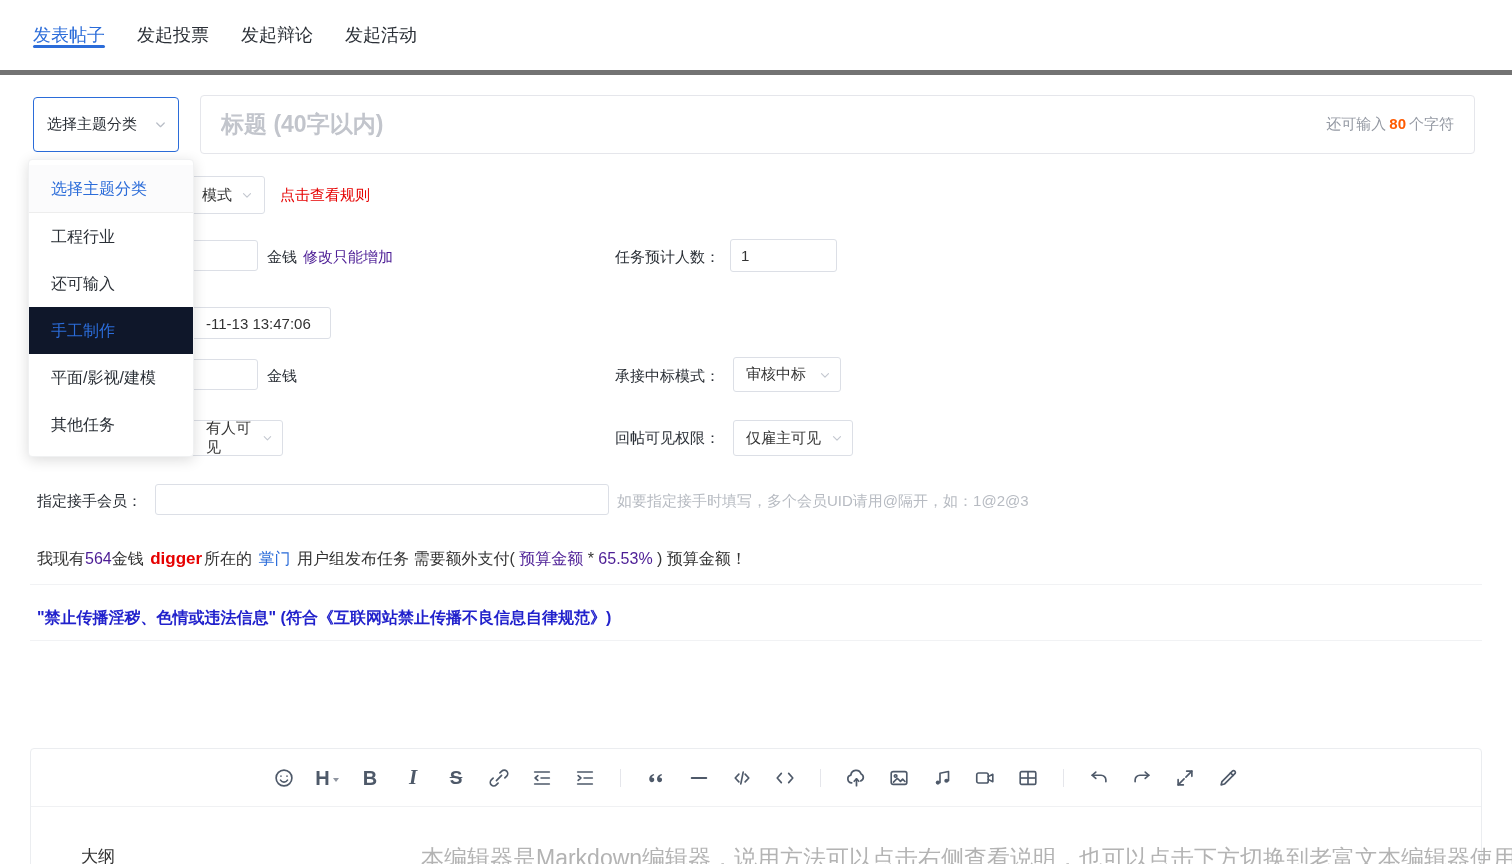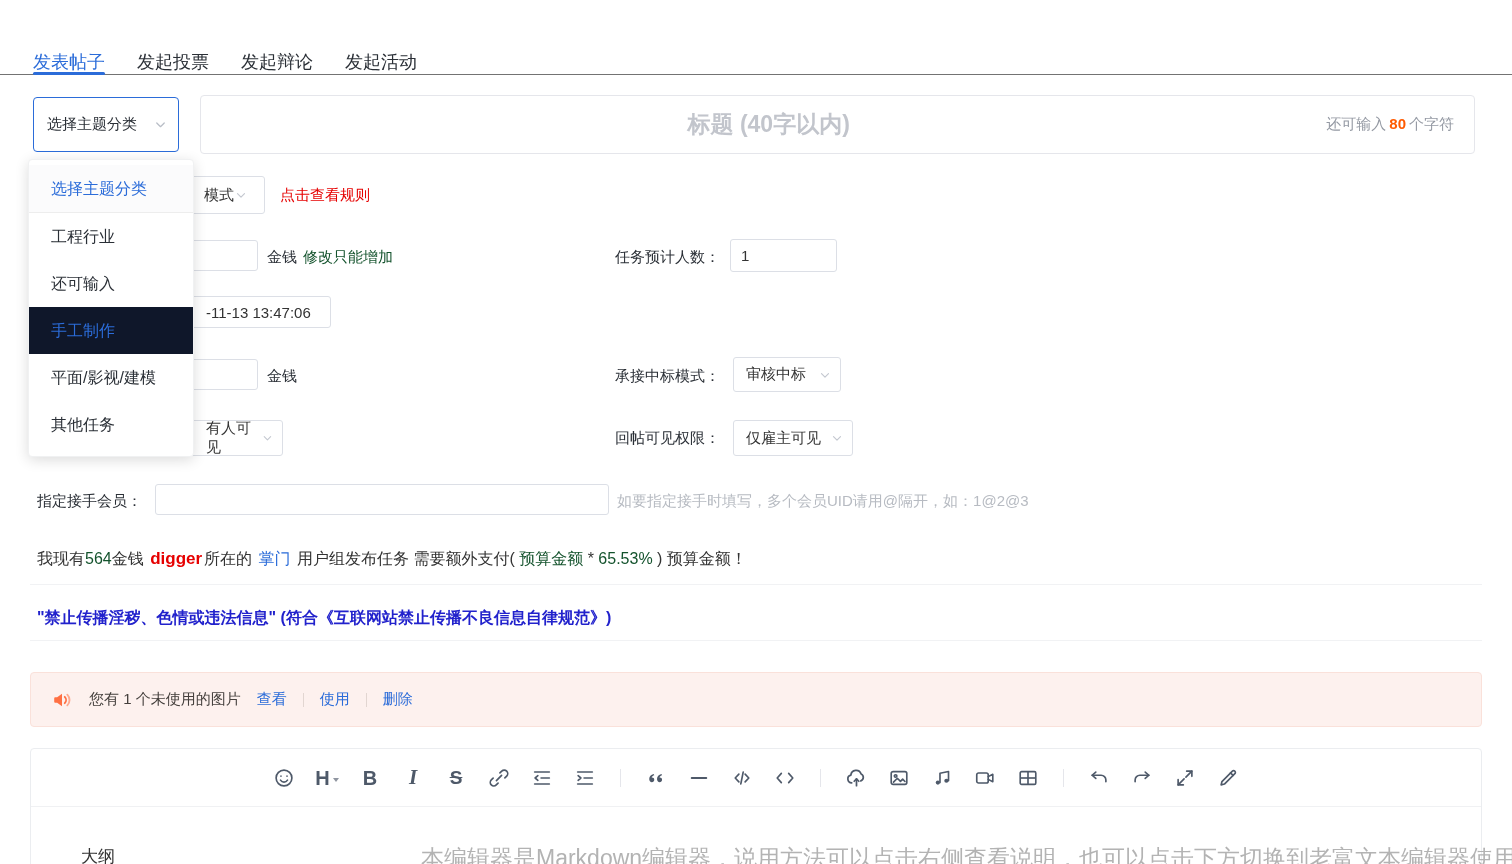--- a/index.html
+++ b/index.html
@@ -1,64 +1,64 @@
 <!DOCTYPE html>
 <html><head>
 <meta charset="utf-8">
 <style>
   html,body{margin:0;padding:0;background:#fff;}
   .page{position:relative;width:1512px;height:864px;background:#fff;overflow:hidden;
         font-family:"Liberation Sans","DejaVu Sans",sans-serif;color:#333;}
 
   
-  .tabs-bar{position:absolute;left:0;top:0;width:100%;height:75px;border-bottom:1px solid #737373;
-            display:flex;align-items:flex-end;gap:32px;padding-left:33px;box-sizing:border-box;}
+  .tabs-bar{position:absolute;left:0;top:0;width:100%;height:75px;border-bottom:5px solid #737373;
+            display:flex;align-items:center;gap:32px;padding-left:33px;box-sizing:border-box;}
   .tab{position:relative;display:flex;align-items:center;font-size:18px;color:#2a2f36;cursor:pointer;white-space:nowrap;}
   .tab.active{color:#2b6cd9;}
   .tab.active::after{content:"";position:absolute;left:0;right:0;bottom:-1px;height:3px;background:#2b6cd9;border-radius:2px;}
 
   
   .cat-select{position:absolute;left:33px;top:97px;width:146px;height:55px;border:1px solid #2b6cd9;border-radius:4px;
               background:#fff;display:flex;align-items:center;justify-content:space-between;
               padding:0 10px 0 13px;box-sizing:border-box;font-size:15px;color:#2a2f36;cursor:pointer;}
 
   
   .title-box{position:absolute;left:200px;top:95px;width:1275px;height:59px;border:1px solid #e5e6eb;border-radius:4px;
              display:flex;align-items:center;box-sizing:border-box;}
   .title-input{flex:1;border:none;outline:none;background:transparent;font-family:inherit;
-               font-size:23px;font-weight:700;color:#14532d;padding:0 10px 0 20px;min-width:0;text-align:center;}
+               font-size:23px;font-weight:700;color:#14532d;padding:0 10px 0 20px;min-width:0;}
   .title-input::placeholder{color:#c2c5cc;}
   .counter{padding-right:20px;font-size:15px;color:#9499a3;white-space:nowrap;}
   .counter .num{color:#ff5a00;font-weight:700;margin:0 3px;}
 
   
   .cat-dropdown{position:absolute;left:28px;top:159px;width:166px;background:#fff;border:1px solid #f0f1f2;
                 border-radius:4px;box-shadow:0 3px 14px rgba(0,0,0,.14);padding:5px 0 8px;z-index:30;box-sizing:border-box;}
   .dd-item{height:47px;line-height:47px;padding-left:22px;font-size:16px;color:#2a2f36;cursor:pointer;}
   .dd-item.selected{color:#2b6cd9;background:#fbfbfc;border-bottom:1px solid #ededed;}
   .dd-item.hover{color:#2b6cd9;background:#0f172a;}
 
   
   .ctl{position:absolute;box-sizing:border-box;border:1px solid #dcdfe6;border-radius:3px;background:#fff;
        font-size:15px;color:#333;}
   input.ctl{outline:none;padding:0 10px;font-family:inherit;}
   .sel{display:flex;align-items:center;justify-content:space-between;padding:0 8px 0 12px;cursor:pointer;}
-  .sel-end{justify-content:flex-end;padding-right:16px;}
+  .sel-end{justify-content:flex-end;gap:8px;padding-right:10px;}
   .lbl{position:absolute;font-size:15px;color:#2a2f36;white-space:nowrap;}
-  .red{color:#14532d;}
+  .red{color:#4c1d95;}
   .hint{position:absolute;font-size:15px;color:#b7bbc2;white-space:nowrap;}
 
   #sel-mode{left:155px;top:176px;width:110px;height:38px;}
   #rules-link{position:absolute;left:280px;top:186px;font-size:15px;color:#e60000;cursor:pointer;white-space:nowrap;}
   #inp-money1{left:155px;top:240px;width:103px;height:31px;}
   #unit1{left:267px;top:248px;}
   #note-budget{left:303px;top:248px;}
   #lbl-people{left:615px;top:248px;}
   #inp-people{left:730px;top:239px;width:107px;height:33px;}
-  #inp-deadline{left:155px;top:296px;width:176px;height:32px;padding-left:50px;}
+  #inp-deadline{left:155px;top:307px;width:176px;height:32px;padding-left:50px;}
   #inp-money2{left:155px;top:359px;width:103px;height:31px;}
   #unit2{left:267px;top:367px;}
   #lbl-bid{left:615px;top:367px;}
   #sel-bid{left:733px;top:357px;width:108px;height:35px;}
   #sel-visibility{left:155px;top:420px;width:128px;height:36px;padding-left:50px;}
   #lbl-reply{left:615px;top:429px;}
   #sel-reply{left:733px;top:420px;width:120px;height:36px;}
   #lbl-assignee{left:37px;top:492px;}
   #inp-assignee{left:155px;top:484px;width:454px;height:31px;}
   #hint-assignee{left:617px;top:492px;}
@@ -184,33 +184,20 @@
   </div>
 
   <div class="fee-line"><span>我现有</span><span class="red">564</span><span>金钱 </span><span class="user">digger</span><span>所在的 </span><span class="group">掌门</span><span> 用户组发布任务 需要额外支付( </span><span class="red">预算金额</span><span> * </span><span class="red">65.53%</span><span> ) 预算金额！</span></div>
 
   <div class="hairline" id="hl1"></div>
 
   <div class="policy-line">"禁止传播淫秽、色情或违法信息" (符合《互联网站禁止传播不良信息自律规范》)</div>
 
   <div class="hairline" id="hl2"></div>
 
-  <div class="notice-bar">
-    <svg width="22" height="22" viewBox="0 0 24 24">
-      <path d="M3.5 10v4a1 1 0 001 1h2.2l5.3 3.8V5.2L6.7 9H4.5a1 1 0 00-1 1z" fill="#ff7043"></path>
-      <path d="M15 8.5a5 5 0 010 7" stroke="#ff7043" stroke-width="2" fill="none" stroke-linecap="round"></path>
-      <path d="M17.8 6.2a8.2 8.2 0 010 11.6" stroke="#ff7043" stroke-width="2" fill="none" stroke-linecap="round" opacity="0.55"></path>
-    </svg>
-    <span class="notice-text">您有 1 个未使用的图片</span>
-    <a class="notice-link">查看</a>
-    <span class="notice-sep"></span>
-    <a class="notice-link">使用</a>
-    <span class="notice-sep"></span>
-    <a class="notice-link">删除</a>
-  </div>
 
   <div class="editor">
     <div class="toolbar">
 
       <div class="tb-btn">
         <svg width="22" height="22" viewBox="0 0 24 24" fill="none" stroke="#4e5969" stroke-width="1.8" stroke-linecap="round" stroke-linejoin="round">
             <circle cx="12" cy="12" r="8.6"></circle>
             <circle cx="8.7" cy="10" r="0.9" fill="#4e5969" stroke="none"></circle>
             <circle cx="15.3" cy="10" r="0.9" fill="#4e5969" stroke="none"></circle>
             <path d="M8.2 14.3c1 1.5 2.2 2.2 3.8 2.2s2.8-.7 3.8-2.2"></path>

